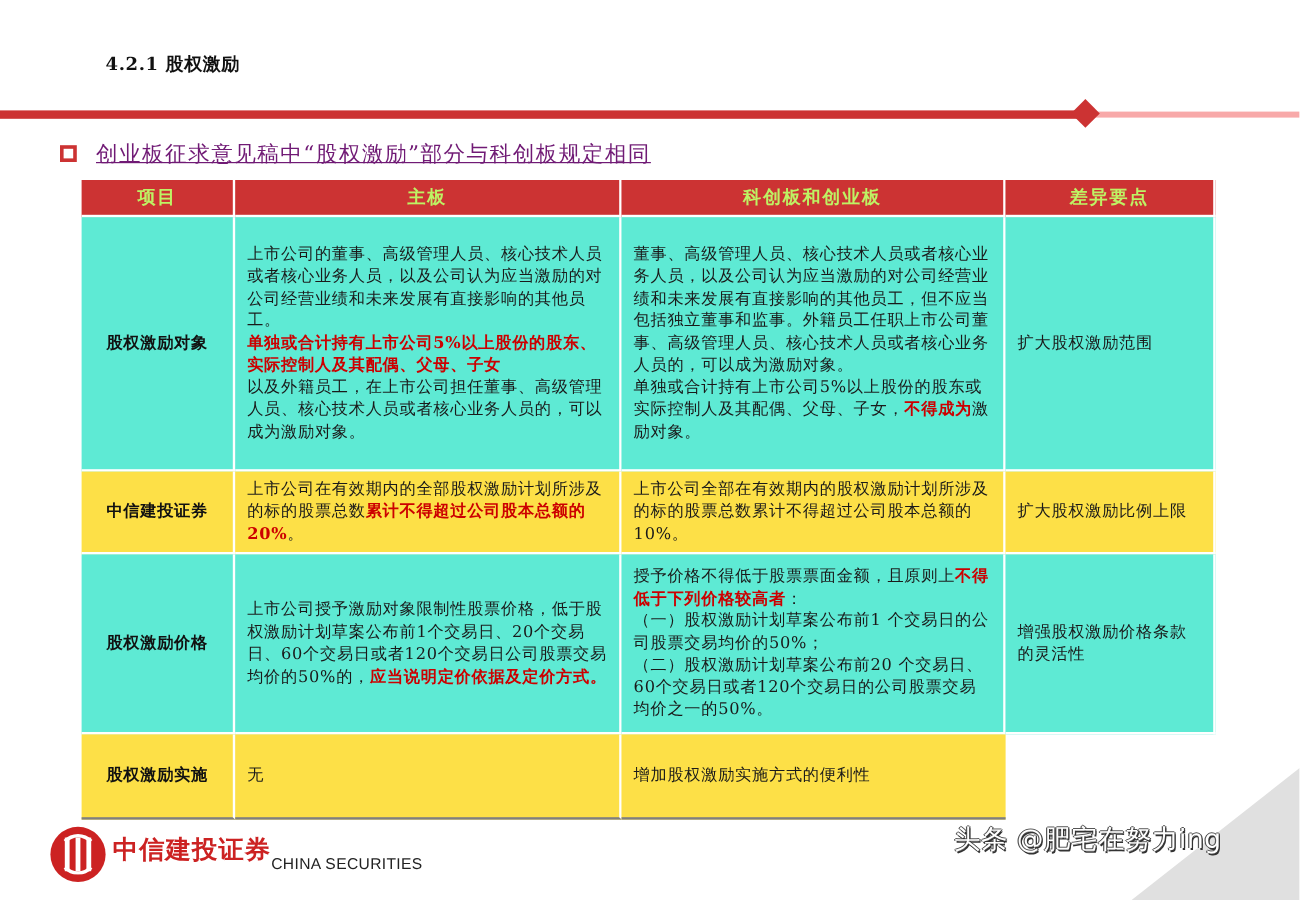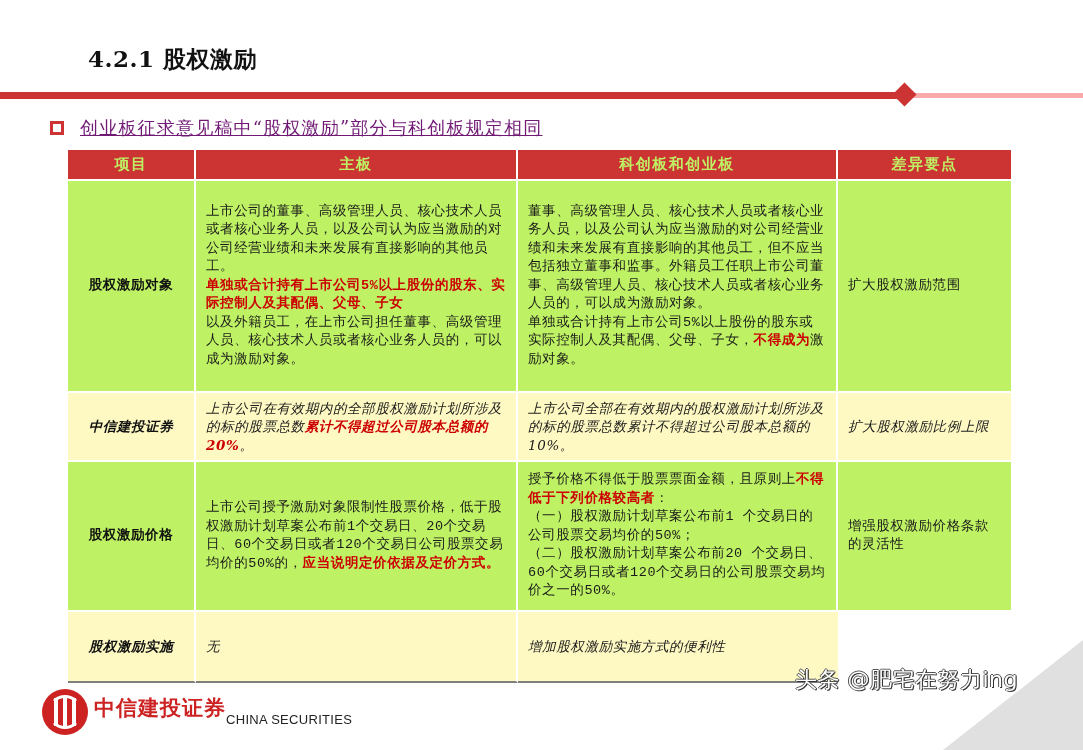--- a/index.html
+++ b/index.html
@@ -2,21 +2,21 @@
 <html><head>
 <meta charset="utf-8">
 <style>
   * { box-sizing: border-box; margin: 0; padding: 0; }
   html, body { width: 1083px; height: 750px; overflow: hidden; background: #ffffff; }
   body { position: relative; font-family: "DejaVu Serif", "Liberation Serif", serif; color: #1a1a1a; }
 
   .slide-title {
     position: absolute; left: 88px; top: 44px;
     font-family: "DejaVu Serif", "Liberation Serif", serif;
-    font-size: 23px; font-weight: bold; color: #111;
+    font-size: 15px; font-weight: bold; color: #111;
     letter-spacing: 0.5px;
   }
 
   .rule-dark {
     position: absolute; left: 0; top: 92px; width: 900px; height: 7px;
     background: #cc3333;
   }
   .rule-light {
     position: absolute; left: 905px; top: 93px; width: 178px; height: 5px;
     background: #f8a9a9;
@@ -49,22 +49,22 @@
     font-size: 13.5px; line-height: 18.5px;
     display: flex; align-items: center;
     padding: 0 10px;
     letter-spacing: 0.6px;
   }
   .cell:last-child { border-right: none; }
   .hdr {
     background: #cc3333; color: #bef264; font-weight: bold;
     justify-content: center; font-size: 15px; letter-spacing: 1.5px;
   }
-  .row-white { background: #bef264; font-family: Liberation Mono, monospace; }
-  .row-gray { background: #fef9c3; font-style: italic; }
+  .row-white { background: #5eead4; }
+  .row-gray { background: #fde047; }
   .label-cell { justify-content: center; font-weight: bold; font-size: 13.5px; color: #111; padding: 0 4px; }
   .text-cell { align-items: center; }
   .text-block { width: 100%; }
   .hl { color: #cc0000; font-weight: bold; }
   .row-last { border-bottom: 2px solid #7f7f7f; }
 
   .footer-logo {
     position: absolute; left: 42px; top: 688px; height: 48px;
     display: flex; align-items: center;
   }
@@ -92,21 +92,21 @@
     font-family: "Liberation Sans", "DejaVu Sans", sans-serif;
     font-size: 13px; color: #222; letter-spacing: 0.3px; line-height: 16px; margin-top: 16px;
   }
 
   .corner-tri {
     position: absolute; right: 0; bottom: 0; width: 0; height: 0;
     border-left: 140px solid transparent;
     border-bottom: 110px solid #e0e0e0;
   }
   .watermark {
-    position: absolute; left: 795px; top: 665px;
+    position: absolute; left: 795px; top: 685px;
     font-family: "DejaVu Sans", "Liberation Sans", sans-serif;
     font-size: 22px; color: #ffffff;
     text-shadow: 1px 1px 0 #333, -1px 0 0 #555, 0 -1px 0 #555, 1px 0 0 #444;
     letter-spacing: 0.5px;
   }
 </style>
 </head>
 <body>
 
 <div class="slide-title">4.2.1 股权激励</div>

